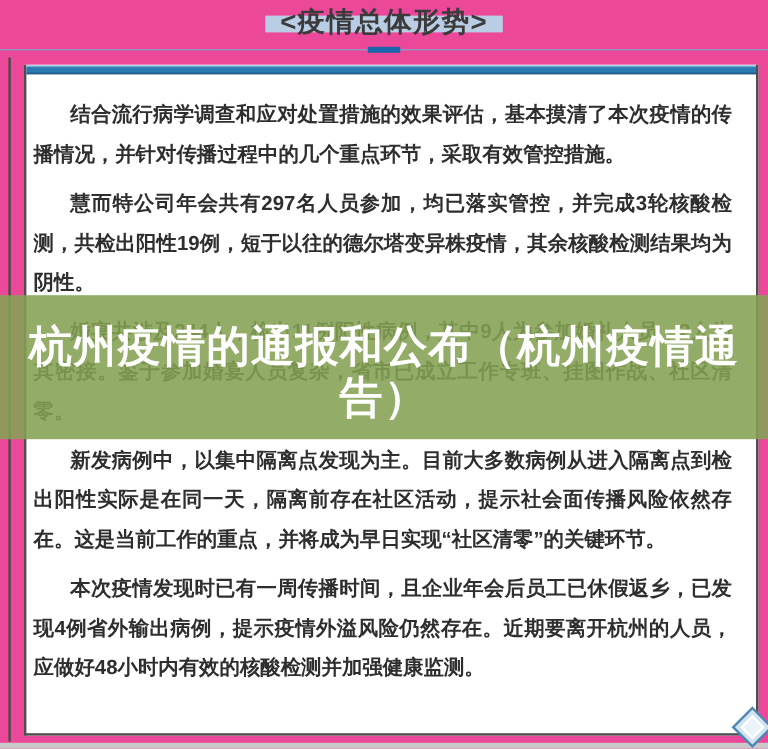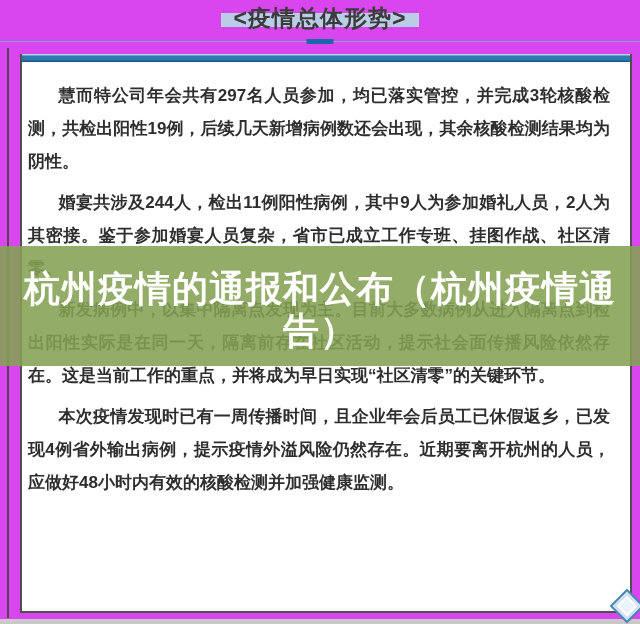--- a/index.html
+++ b/index.html
@@ -2,21 +2,21 @@
 <html><head>
 <meta charset="utf-8">
 <style>
   * { margin: 0; padding: 0; box-sizing: border-box; }
   html, body { background: #ffffff; }
   body {
     width: 640px; height: 624px;
     font-family: "Liberation Sans", "DejaVu Sans", sans-serif;
     position: relative; overflow: hidden;
   }
-  .page { position: absolute; inset: 0; background: #d946ef; overflow: hidden; }
+  .page { position: absolute; inset: 0; background: #ec4899; overflow: hidden; }
 
   
   .title-wrap { position: absolute; top: 0; left: 0; right: 0; height: 34px; text-align: center; }
   .title-highlight {
     position: absolute; top: 13px; left: 50%; transform: translateX(-50%);
     width: 198px; height: 14px; background: #b9cde4; z-index: 0;
   }
   .page-title {
     position: relative; z-index: 1; display: inline-block; margin-top: 3px;
     font-size: 23px; font-weight: 700; color: #3b3b3b; letter-spacing: 1px;
@@ -78,21 +78,22 @@
 
   <div class="rule">
     <span class="rule-accent"></span>
   </div>
 
   <div class="left-line"></div>
 
   <div class="content-box">
     <div class="box-topbar"></div>
     <div class="paragraphs">
-      <p>慧而特公司年会共有297名人员参加，均已落实管控，并完成3轮核酸检测，共检出阳性19例，后续几天新增病例数还会出现，其余核酸检测结果均为阴性。</p>
+      <p>结合流行病学调查和应对处置措施的效果评估，基本摸清了本次疫情的传播情况，并针对传播过程中的几个重点环节，采取有效管控措施。</p>
+      <p>慧而特公司年会共有297名人员参加，均已落实管控，并完成3轮核酸检测，共检出阳性19例，短于以往的德尔塔变异株疫情，其余核酸检测结果均为阴性。</p>
       <p>婚宴共涉及244人，检出11例阳性病例，其中9人为参加婚礼人员，2人为其密接。鉴于参加婚宴人员复杂，省市已成立工作专班、挂图作战、社区清零。</p>
       <p>新发病例中，以集中隔离点发现为主。目前大多数病例从进入隔离点到检出阳性实际是在同一天，隔离前存在社区活动，提示社会面传播风险依然存在。这是当前工作的重点，并将成为早日实现“社区清零”的关键环节。</p>
       <p>本次疫情发现时已有一周传播时间，且企业年会后员工已休假返乡，已发现4例省外输出病例，提示疫情外溢风险仍然存在。近期要离开杭州的人员，应做好48小时内有效的核酸检测并加强健康监测。</p>
     </div>
   </div>
 
   <div class="overlay">
     <div class="wm-line">杭州疫情的通报和公布（杭州疫情通</div>
     <div class="wm-line">告）</div>
   </div>

